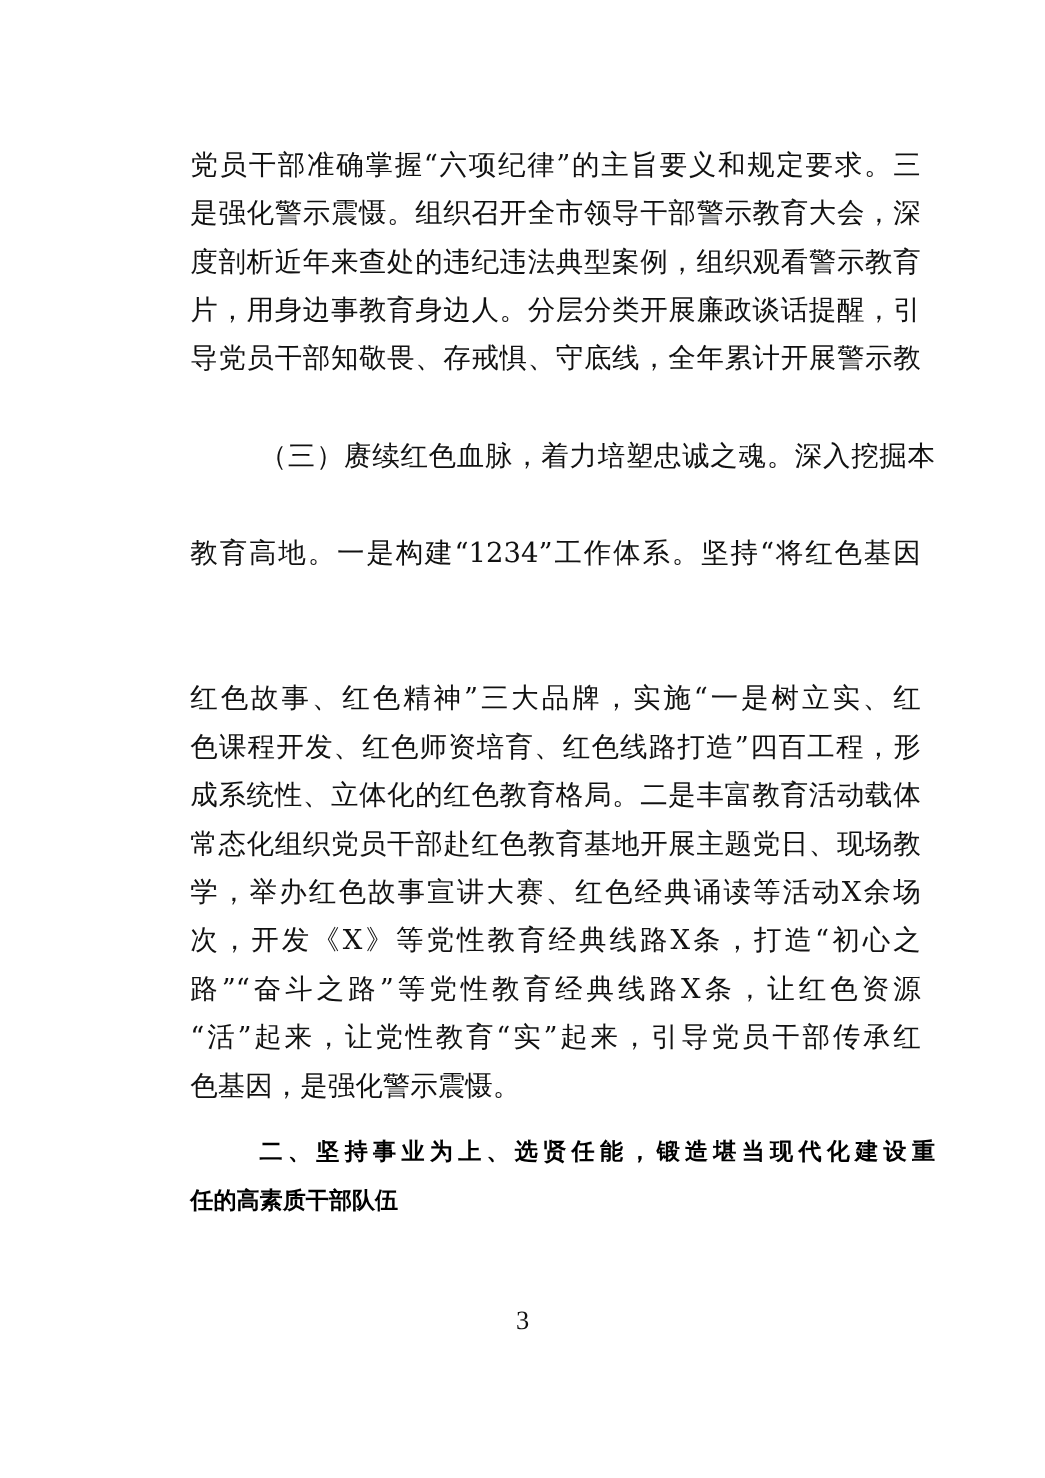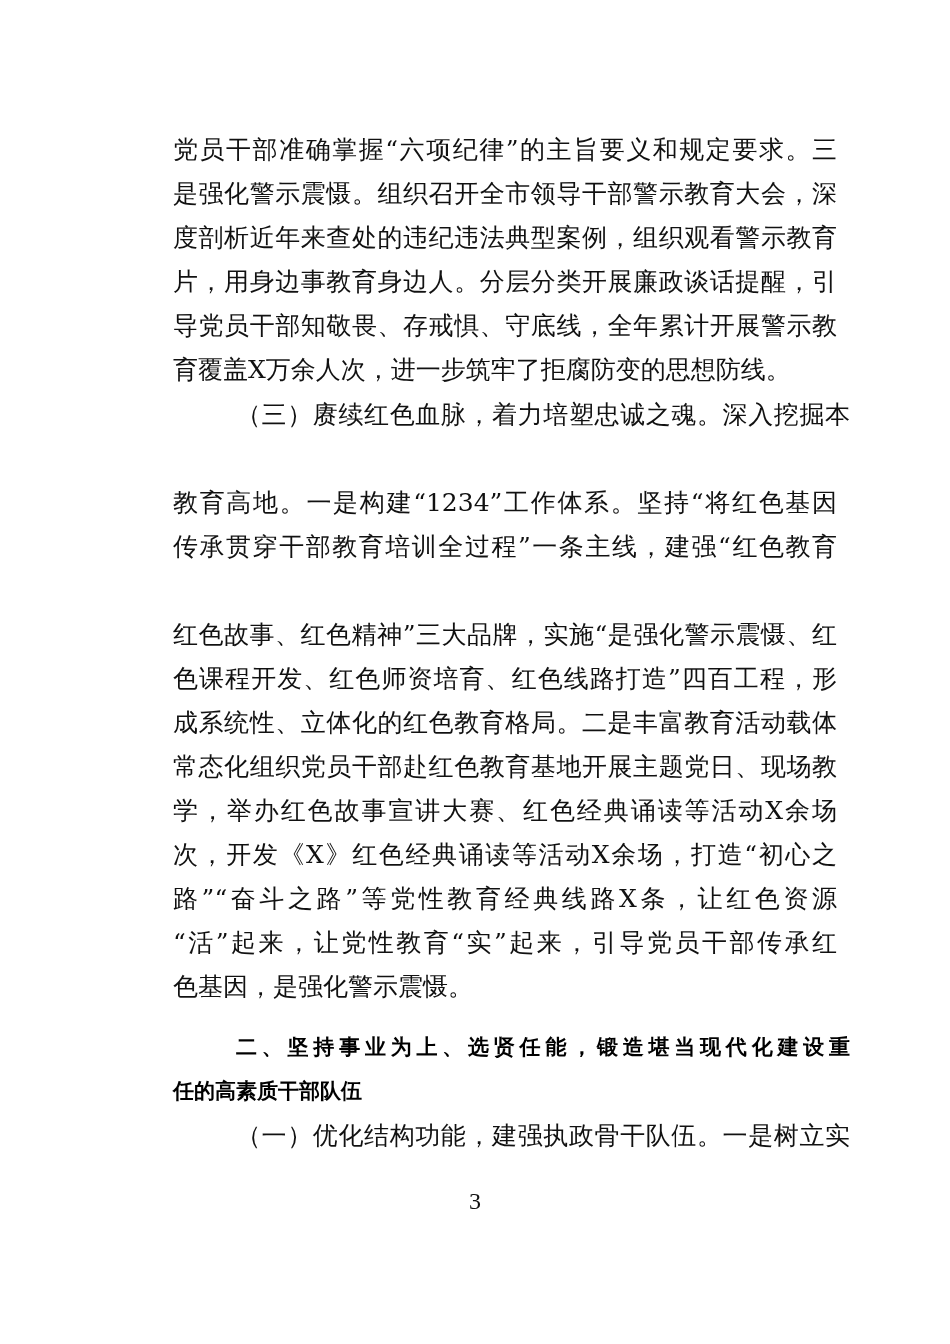--- a/index.html
+++ b/index.html
@@ -42,34 +42,31 @@
 </head>
 <body>
 
 <div class="page">
 
   <div class="line" style="top:128px">党员干部准确掌握“六项纪律”的主旨要义和规定要求。三</div>
   <div class="line" style="top:172px">是强化警示震慑。组织召开全市领导干部警示教育大会，深</div>
   <div class="line" style="top:216px">度剖析近年来查处的违纪违法典型案例，组织观看警示教育</div>
   <div class="line" style="top:260px">片，用身边事教育身边人。分层分类开展廉政谈话提醒，引</div>
   <div class="line" style="top:304px">导党员干部知敬畏、存戒惧、守底线，全年累计开展警示教</div>
-  <div class="line last" style="top:348px">育覆盖X万余人次，进一步筑牢了拒腐防变的思想防线。</div>
 
   <div class="line indent" style="top:393px">（三）赓续红色血脉，着力培塑忠诚之魂。深入挖掘本</div>
   <div class="line" style="top:481px">教育高地。一是构建“1234”工作体系。坚持“将红色基因</div>
-  <div class="line" style="top:525px">传承贯穿干部教育培训全过程”一条主线，建强“红色教育</div>
-  <div class="line" style="top:613px">红色故事、红色精神”三大品牌，实施“是强化警示震慑、红</div>
+  <div class="line" style="top:613px">红色故事、红色精神”三大品牌，实施“一是树立实、红</div>
   <div class="line" style="top:701px">成系统性、立体化的红色教育格局。二是丰富教育活动载体</div>
   <div class="line" style="top:657px">色课程开发、红色师资培育、红色线路打造”四百工程，形</div>
   <div class="line" style="top:745px">常态化组织党员干部赴红色教育基地开展主题党日、现场教</div>
   <div class="line" style="top:789px">学，举办红色故事宣讲大赛、红色经典诵读等活动X余场</div>
-  <div class="line" style="top:833px">次，开发《X》红色经典诵读等活动X余场，打造“初心之</div>
+  <div class="line" style="top:833px">次，开发《X》等党性教育经典线路X条，打造“初心之</div>
   <div class="line" style="top:877px">路”“奋斗之路”等党性教育经典线路X条，让红色资源</div>
   <div class="line" style="top:921px">“活”起来，让党性教育“实”起来，引导党员干部传承红</div>
   <div class="line last" style="top:965px">色基因，是强化警示震慑。</div>
 
   <div class="line indent heading" style="top:1025px">二、坚持事业为上、选贤任能，锻造堪当现代化建设重</div>
   <div class="line last heading" style="top:1069px">任的高素质干部队伍</div>
 
-  <div class="line indent" style="top:1114px">（一）优化结构功能，建强执政骨干队伍。一是树立实</div>
 
   <div class="page-number">3</div>
 </div>
 
 </body></html>

